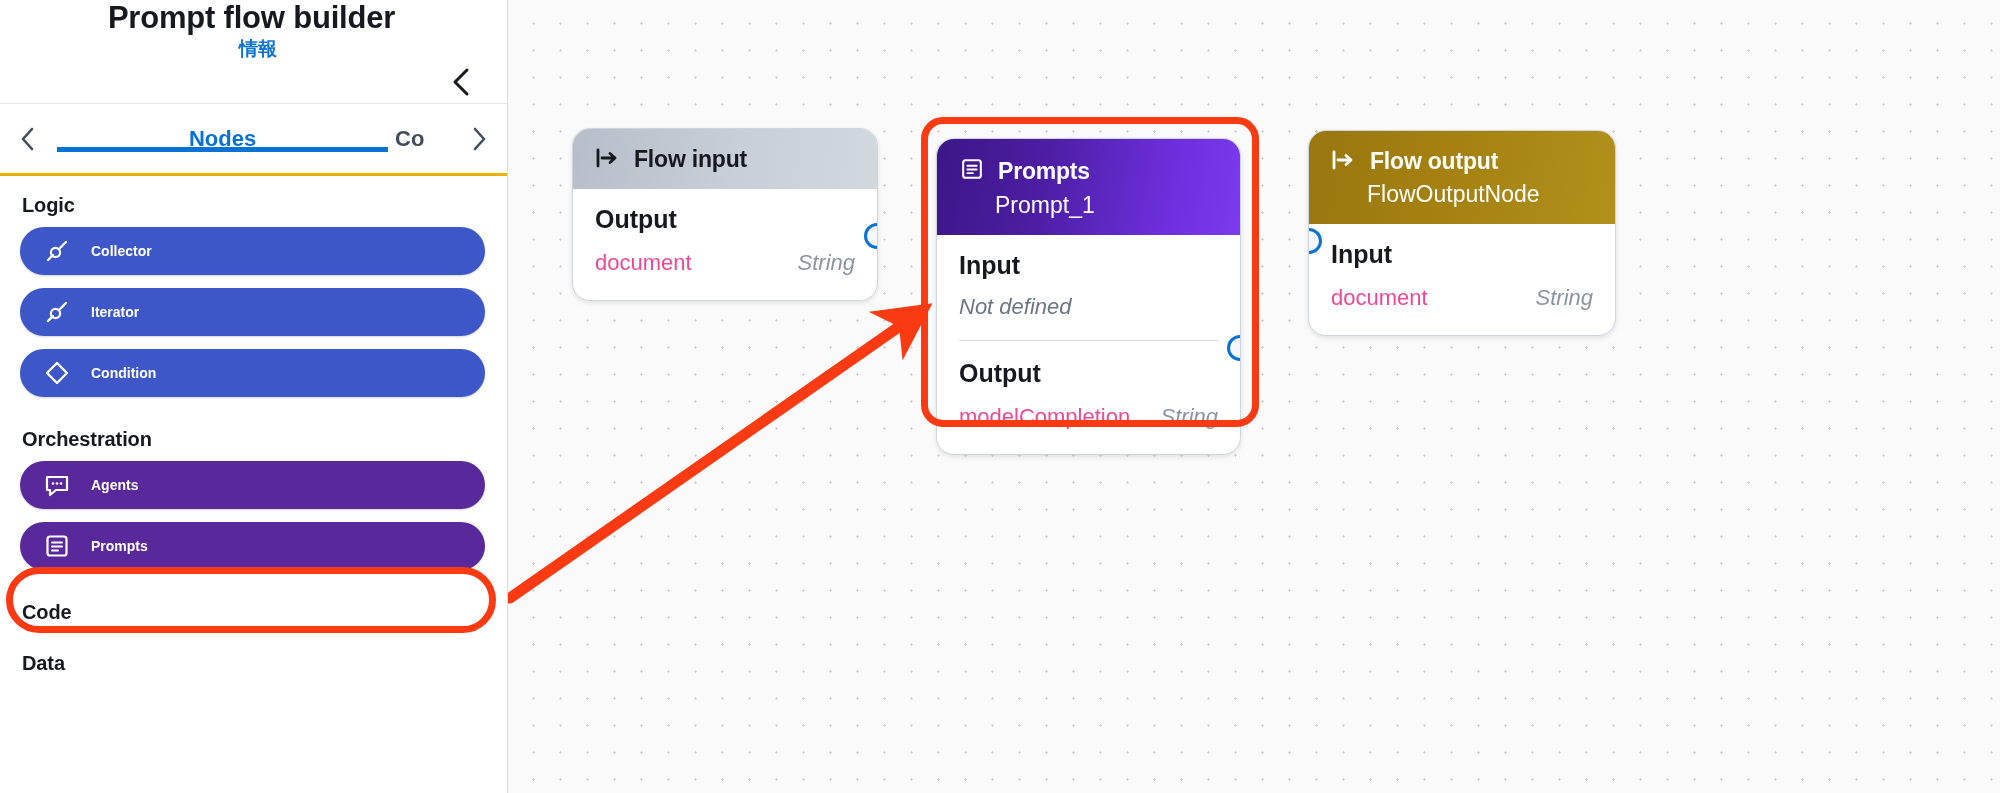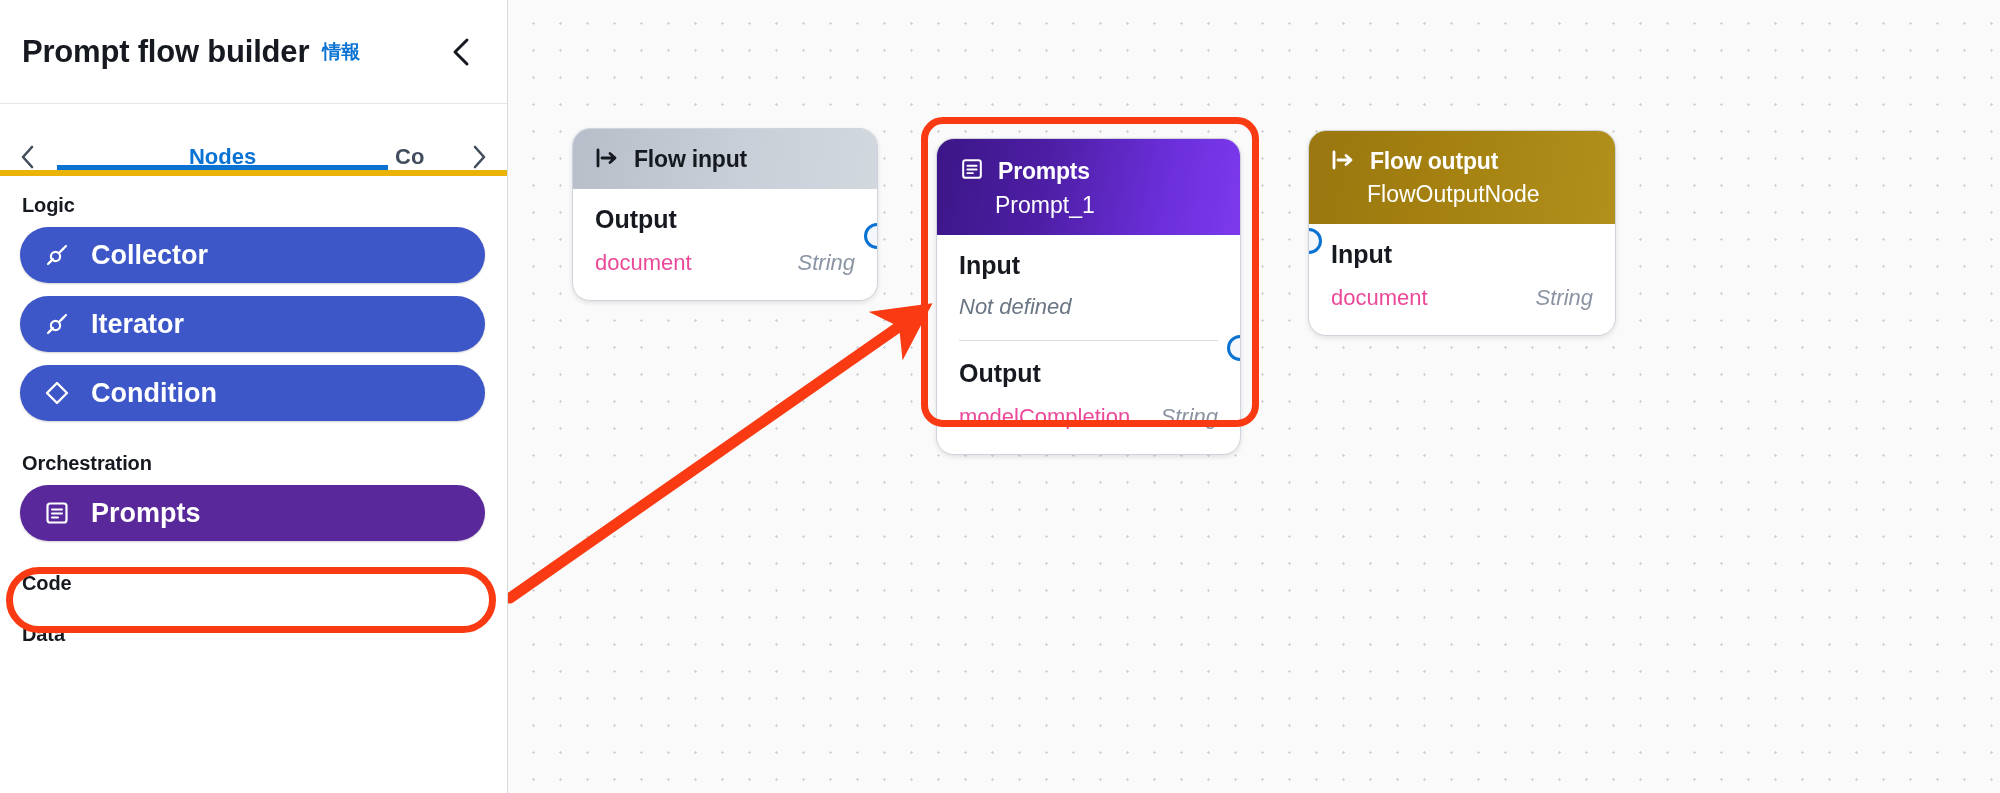--- a/index.html
+++ b/index.html
@@ -29,20 +29,21 @@
     flex: 0 0 508px;
     z-index: 5;
   }
 
   .side-header {
     height: 104px;
     border-bottom: 1px solid #e3e6e8;
     display: flex;
     align-items: center;
     padding: 0 26px 0 22px;
+    flex-direction: column;
   }
 
   .side-title {
     font-size: 31px;
     font-weight: bold;
     color: #16191f;
     letter-spacing: -0.2px;
   }
 
   .info-link {
@@ -63,22 +64,22 @@
     align-items: center;
     justify-content: center;
     cursor: pointer;
   }
   .collapse-btn svg { display: block; }
 
   
   .tabs-row {
     height: 72px;
     display: flex;
-    align-items: flex-end;
-    border-bottom: 6px solid #eab308;
+    align-items: center;
+    border-bottom: 3px solid #eab308;
     position: relative;
   }
   .tab-arrow {
     width: 56px;
     display: flex;
     align-items: center;
     justify-content: center;
     cursor: pointer;
     background: #fff;
     z-index: 2;
@@ -123,28 +124,28 @@
     overflow: hidden;
   }
   .group-label {
     font-size: 20px;
     font-weight: bold;
     color: #16191f;
     padding: 18px 0 10px 22px;
     letter-spacing: -0.1px;
   }
   .node-item {
-    height: 56px;
+    height: 48px;
     margin: 0 22px 13px 20px;
     border-radius: 28px;
     display: flex;
     align-items: center;
     padding-left: 22px;
     color: #ffffff;
-    font-size: 27px;
+    font-size: 14px;
     font-weight: bold;
     cursor: grab;
     box-shadow: 0 1px 2px rgba(0,0,0,0.18);
     position: relative;
   }
   .node-item .ic {
     width: 30px;
     height: 30px;
     margin-right: 19px;
     display: flex;
@@ -361,20 +362,31 @@
         <span class="ic">
           <svg width="28" height="28" viewBox="0 0 28 28">
               <path d="M14 4 L24 14 L14 24 L4 14 Z" fill="none" stroke="#fff" stroke-width="2.4" stroke-linejoin="round"></path>
             </svg>
         </span>
         <span>Condition</span>
       </div>
 
       <div class="group-label">Orchestration</div>
 
+      <div class="node-item" style="background:#59289b">
+        <span class="ic">
+          <svg width="28" height="28" viewBox="0 0 28 28">
+              <path d="M4 6 h20 v13 h-11 l-6 5 v-5 h-3 z" fill="none" stroke="#fff" stroke-width="2.2" stroke-linejoin="round"></path>
+              <circle cx="10" cy="12.5" r="1.3" fill="#fff"></circle>
+              <circle cx="14" cy="12.5" r="1.3" fill="#fff"></circle>
+              <circle cx="18" cy="12.5" r="1.3" fill="#fff"></circle>
+            </svg>
+        </span>
+        <span>Agents</span>
+      </div>
 
       <div class="node-item" style="background:#59289b">
         <span class="ic">
           <svg width="28" height="28" viewBox="0 0 28 28">
               <rect x="4.5" y="4.5" width="19" height="19" rx="2.6" fill="none" stroke="#fff" stroke-width="2.2"></rect>
               <path d="M9 10.5 h10 M9 14.5 h10 M9 18.5 h6" stroke="#fff" stroke-width="2" stroke-linecap="round"></path>
             </svg>
         </span>
         <span>Prompts</span>
       </div>

